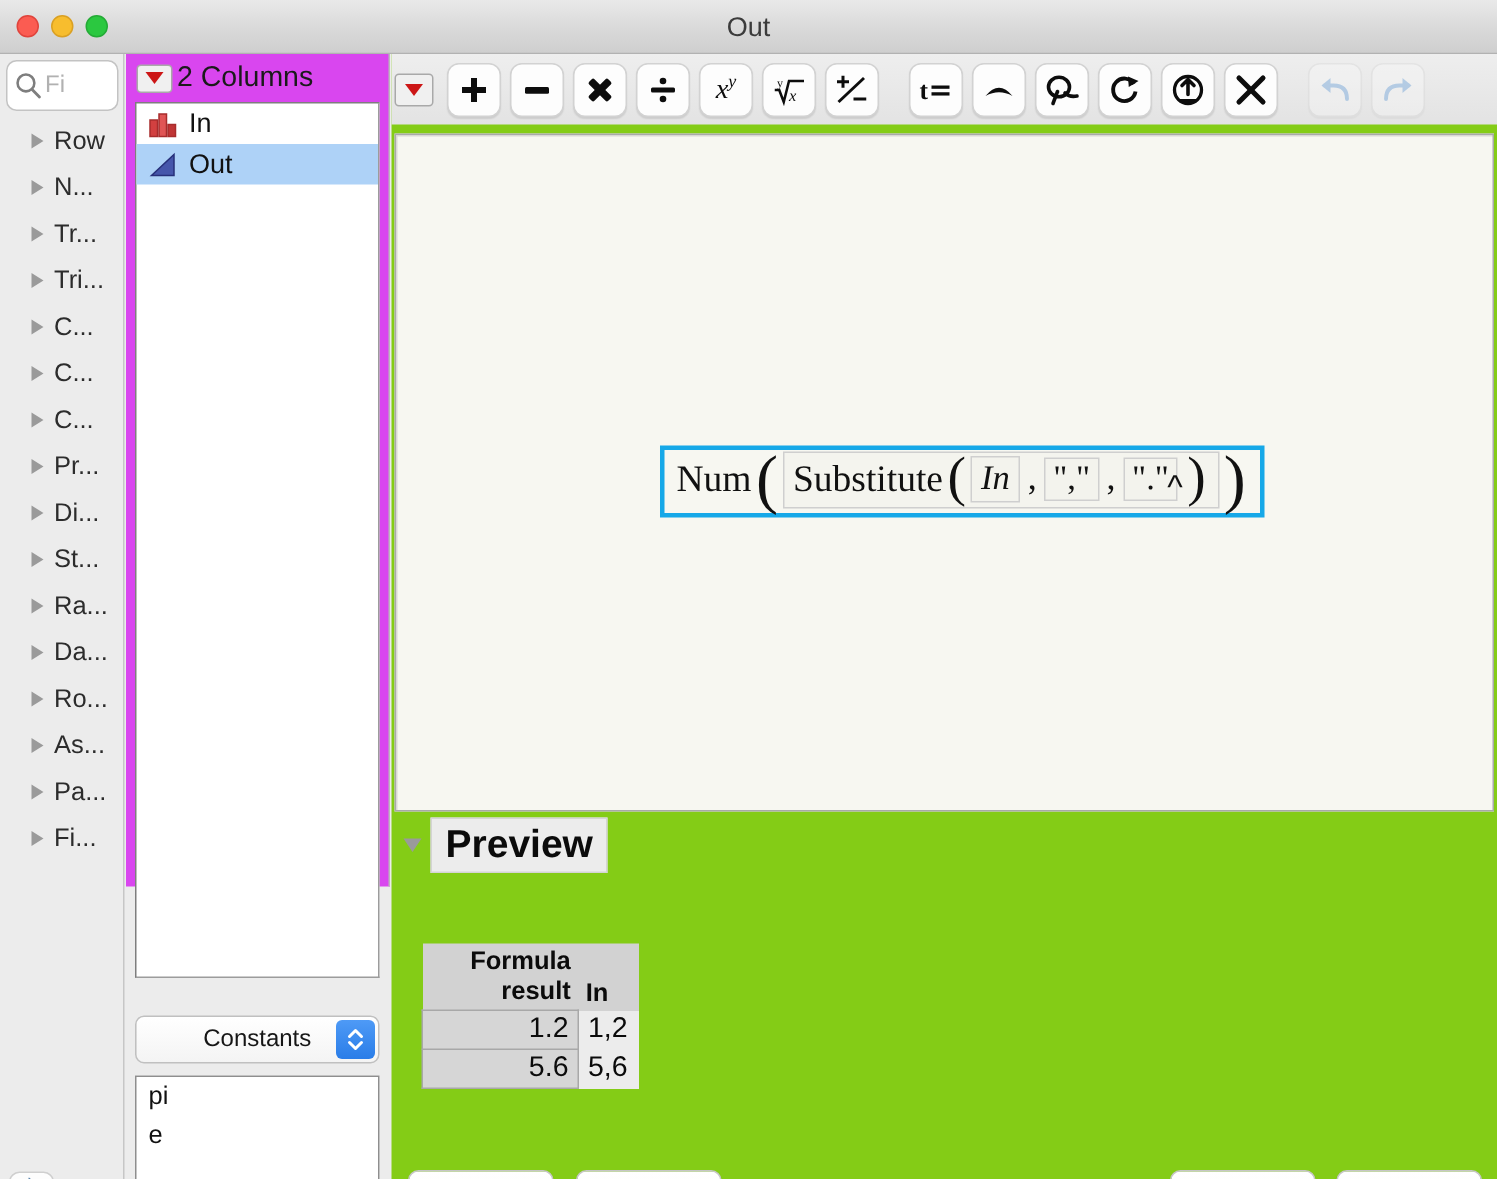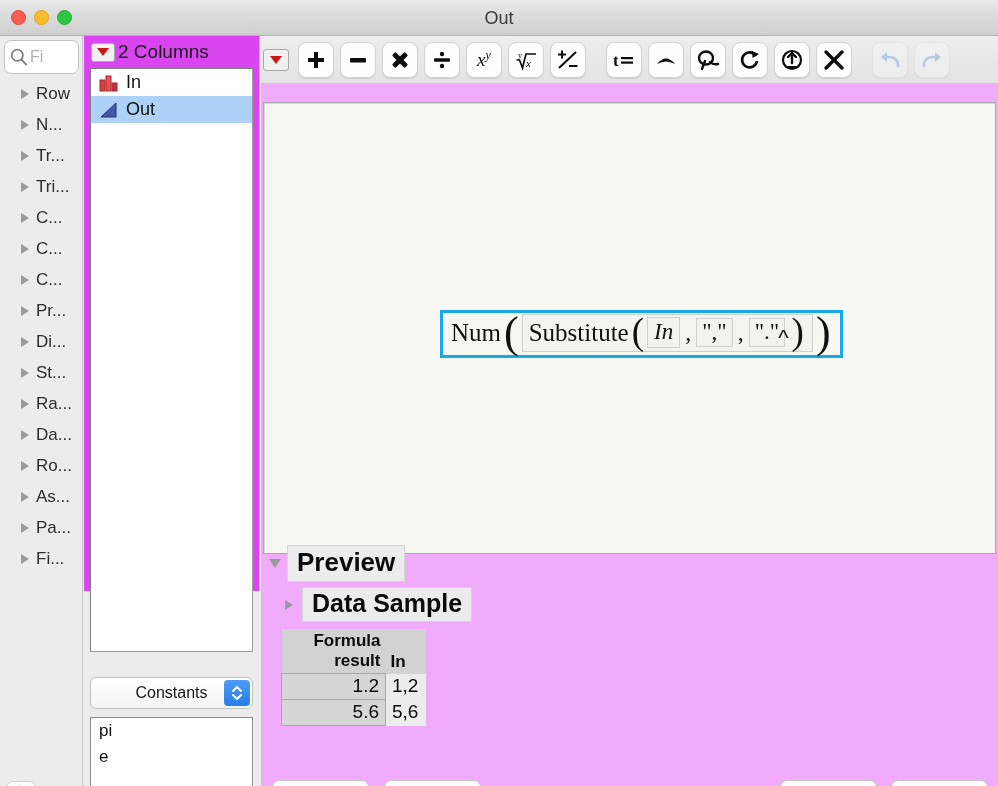--- a/index.html
+++ b/index.html
@@ -118,41 +118,41 @@
   }
   .const-listbox {
     position: absolute; left: 6px; top: 681px; width: 163px; height: 98px;
     background: #fff; border: 1px solid #8e8e8e;
   }
   .const-item { font-size: 17px; color: #111; padding: 1px 0 1px 8px; line-height: 24px; }
 
   
   .main {
     position: absolute; left: 261px; top: 36px; width: 737px; height: 750px;
-    background: #f0abfc;
+    background: #84cc16;
   }
   .toolbar {
     position: absolute; left: 0; top: 0; width: 737px; height: 47px;
     background: linear-gradient(180deg,#eeeeee 0%, #e3e3e3 100%);
     display: flex; align-items: center; padding-left: 2px;
   }
   .tb-btn {
     width: 36px; height: 36px; margin-right: 6px;
     background: #fdfdfd; border: 1px solid #d2d2d2; border-radius: 8px;
     display: flex; align-items: center; justify-content: center;
     font-size: 21px; color: #0d0d0d;
     box-shadow: 0 1px 1px rgba(0,0,0,.10);
   }
   .tb-btn.small { width: 26px; height: 22px; border-radius: 3px; border: 1px solid #a9a9a9;
                   background: #f0f0f0; margin-right: 9px; box-shadow:none; }
   .tb-gap { width: 14px; }
   .tb-btn.disabled { opacity: .33; }
 
   .formula-canvas {
-    position: absolute; left: 2px; top: 66px; width: 733px; height: 452px;
+    position: absolute; left: 2px; top: 53px; width: 733px; height: 452px;
     background: #f7f7f1;
     border: 1px solid #a9a9a9;
     box-shadow: inset 1px 1px 0 #d9d9d4;
   }
   .formula-expr {
     position: absolute; left: 176px; top: 207px;
     border: 3px solid #16a8e8;
     padding: 1px 6px 3px 8px;
     display: flex; align-items: center;
     font-family: "Liberation Serif", serif;
@@ -509,26 +509,20 @@
       </div>
     </div>
 
     <div class="preview-hdr">
       <span class="tri-down"></span>
       <span class="hdr-box">
         <span class="hdr-title">Preview</span>
       </span>
     </div>
 
-    <div class="sample-hdr">
-      <span class="tri-right" style="margin-right:9px;"></span>
-      <span class="hdr-box">
-        <span class="sample-title">Data Sample</span>
-      </span>
-    </div>
 
     <div class="tbl">
       <table>
         <thead>
           <tr>
             <th class="th r">
               <div>Formula</div>
               <div>result</div>
             </th>
             <th class="th l">

